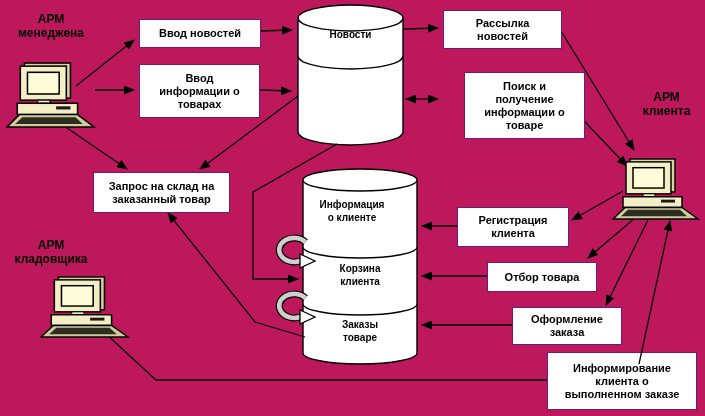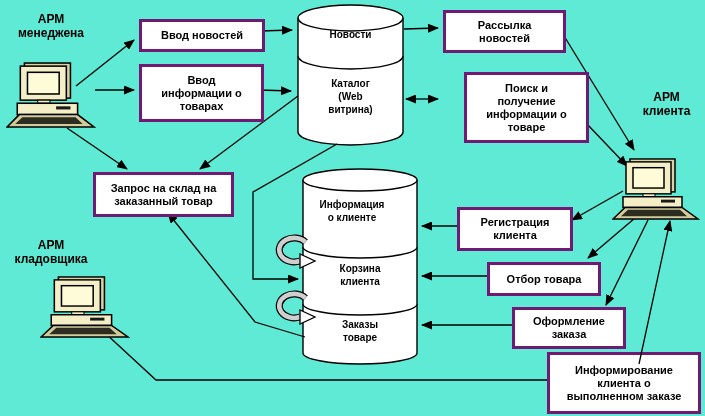--- a/index.html
+++ b/index.html
@@ -1,21 +1,21 @@
 <!DOCTYPE html>
 <html><head>
 <meta charset="utf-8">
 <style>
   html,body{margin:0;padding:0;background:#fff;}
-  .stage{position:relative;width:705px;height:416px;background:#5eead4;
+  .stage{position:relative;width:705px;height:416px;background:#be185d;
          font-family:"Liberation Sans",sans-serif;overflow:hidden;}
   .layer{position:absolute;left:0;top:0;z-index:0;}
   .overlay{position:absolute;left:0;top:0;z-index:3;pointer-events:none;}
   .pc{position:absolute;z-index:1;}
-  .box{position:absolute;z-index:2;border:3px solid #701a75;background:#fff;
+  .box{position:absolute;z-index:2;border:1px solid #701a75;background:#fff;
        display:flex;align-items:center;justify-content:center;text-align:center;
        font-weight:bold;font-size:11px;line-height:13px;white-space:pre-line;color:#000;}
   .ws-label{position:absolute;z-index:2;text-align:center;font-weight:bold;
        font-size:12px;line-height:14px;white-space:pre-line;color:#000;}
   .db-label{position:absolute;z-index:2;text-align:center;font-weight:bold;
        font-size:10px;line-height:13px;white-space:pre-line;color:#000;}
   .conn{stroke:#000;stroke-width:1.3;fill:none;}
   .cyl{fill:#fff;stroke:#000;stroke-width:1.4;}
 </style>
 </head>
@@ -114,23 +114,20 @@
   <div class="box" style="left:457px;top:207px;width:110px;height:38px">Регистрация
 клиента</div>
   <div class="box" style="left:487px;top:262px;width:108px;height:28px">Отбор товара</div>
   <div class="box" style="left:512px;top:307px;width:108px;height:36px">Оформление
 заказа</div>
   <div class="box" style="left:547px;top:352px;width:148px;height:56px">Информирование
 клиента о
 выполненном заказе</div>
 
   <div class="db-label" style="left:299px;top:28px;width:103px">Новости</div>
-  <div class="db-label" style="left:299px;top:77px;width:103px">Каталог
-(Web
-витрина)</div>
   <div class="db-label" style="left:296px;top:198px;width:112px">Информация
 о клиенте</div>
   <div class="db-label" style="left:304px;top:262px;width:112px">Корзина
 клиента</div>
   <div class="db-label" style="left:304px;top:318px;width:112px">Заказы
 товаре</div>
 
   <svg class="overlay" width="705" height="416" viewBox="0 0 705 416">
     <path class="conn" marker-end="url(#arr)" d="M639,364 L670,221"></path>
   </svg>

